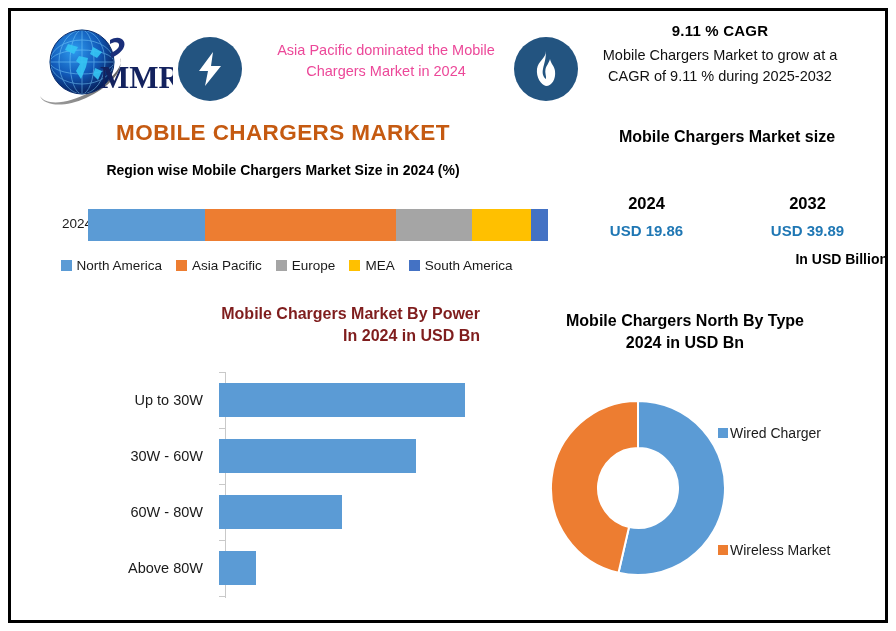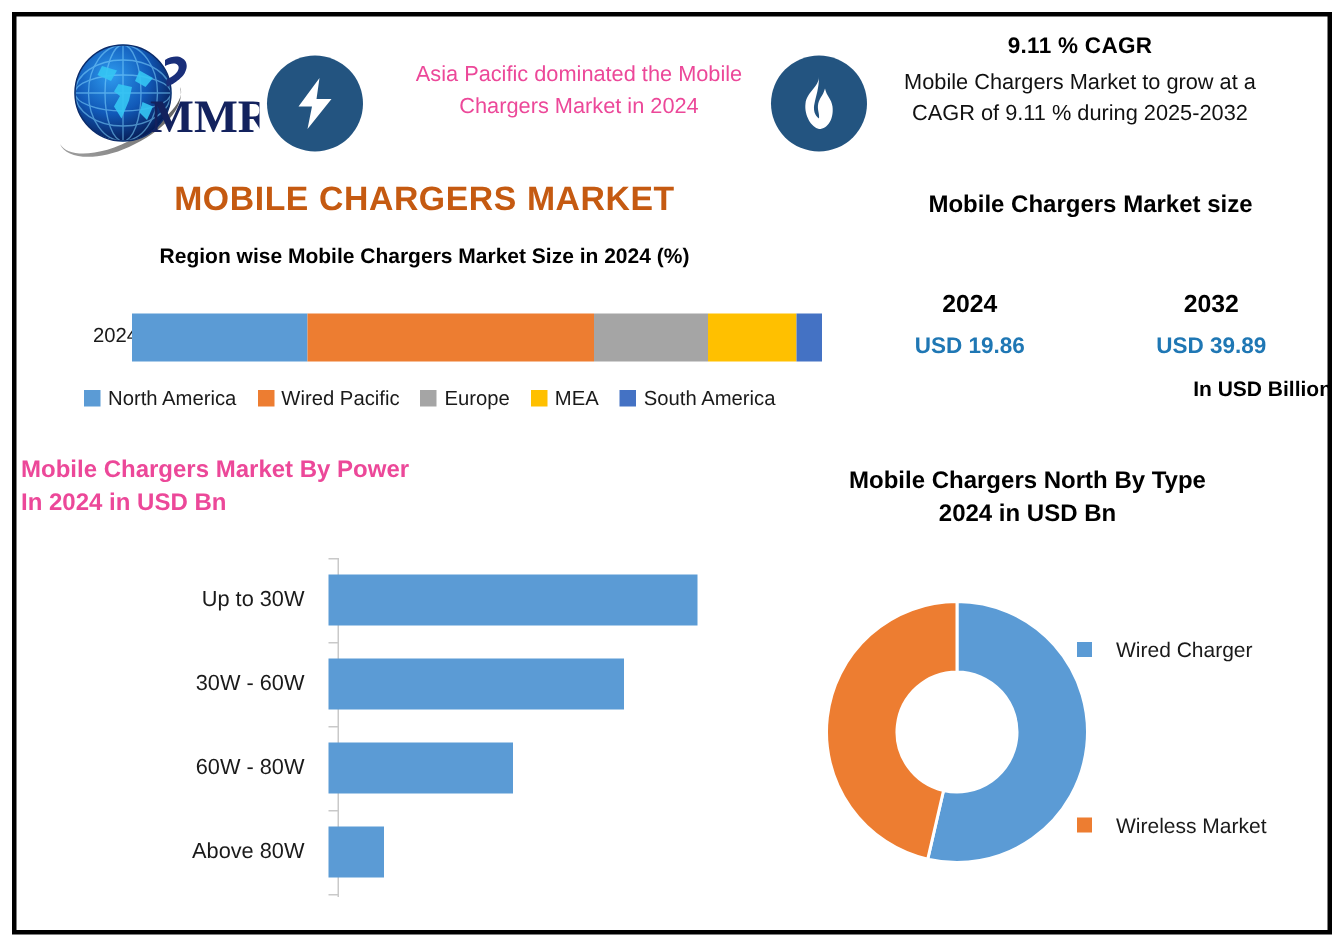--- a/index.html
+++ b/index.html
@@ -68,22 +68,22 @@
   #size-years .col{flex:1;text-align:center;}
   .size-year{font-size:16.5px;font-weight:bold;color:#000;}
   .size-val{margin-top:9px;font-size:15px;font-weight:bold;color:#1F77B4;}
   #size-unit{
     left:566px;top:251px;width:322px;text-align:right;
     font-size:14px;font-weight:bold;color:#000;
   }
 
   
   #power-title{
-    left:14px;top:303px;width:466px;text-align:left;
-    font-size:16px;font-weight:bold;color:#ec4899;line-height:22px;
+    left:14px;top:303px;width:466px;text-align:right;
+    font-size:16px;font-weight:bold;color:#7f1d1d;line-height:22px;
   }
   #power-chart{left:14px;top:368px;width:470px;height:240px;}
   #power-plot{position:absolute;left:0;top:0;width:470px;height:240px;}
   #power-axis{
     position:absolute;left:211px;top:4px;width:1px;height:226px;background:#c9c9c9;
   }
   .power-row{
     position:absolute;left:0;width:470px;height:56px;display:flex;align-items:center;
   }
   .power-label{
@@ -93,21 +93,21 @@
   .power-bar{height:34px;background:#5B9BD5;}
   .power-tick{position:absolute;left:205px;width:7px;height:1px;background:#c9c9c9;}
 
   
   #type-title{
     left:490px;top:310px;width:390px;text-align:center;
     font-size:16px;font-weight:bold;color:#000;line-height:22px;
   }
   #donut-wrap{left:540px;top:390px;width:196px;height:196px;}
   #type-legend{left:718px;top:425px;width:170px;}
-  #type-legend .li{display:flex;align-items:center;gap:16px;}
+  #type-legend .li{display:flex;align-items:center;gap:2px;}
   #type-legend .sw{width:10px;height:10px;display:inline-block;}
   #type-legend .lb{font-size:14px;color:#1a1a1a;white-space:nowrap;}
   #legend-gap{height:101px;}
 </style>
 </head>
 <body>
 
 <div id="page">
   <div id="frame"></div>
 
@@ -178,21 +178,21 @@
         <div class="seg" style="width: 13%; background: rgb(255, 192, 0);"></div>
         <div class="seg" style="width: 3.6%; background: rgb(68, 114, 196);"></div>
       </div>
     <div id="region-legend">
         <div class="li">
           <span class="sw" style="background: rgb(91, 155, 213);"></span>
           <span class="lb">North America</span>
         </div>
         <div class="li">
           <span class="sw" style="background: rgb(237, 125, 49);"></span>
-          <span class="lb">Wired Pacific</span>
+          <span class="lb">Asia Pacific</span>
         </div>
         <div class="li">
           <span class="sw" style="background: rgb(165, 165, 165);"></span>
           <span class="lb">Europe</span>
         </div>
         <div class="li">
           <span class="sw" style="background: rgb(255, 192, 0);"></span>
           <span class="lb">MEA</span>
         </div>
         <div class="li">

